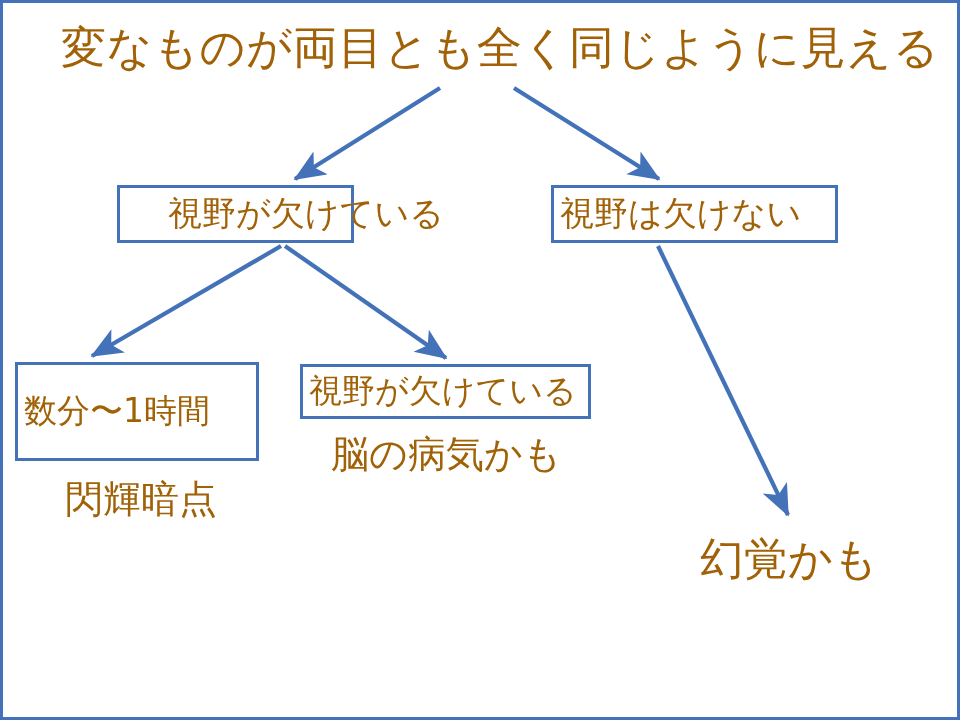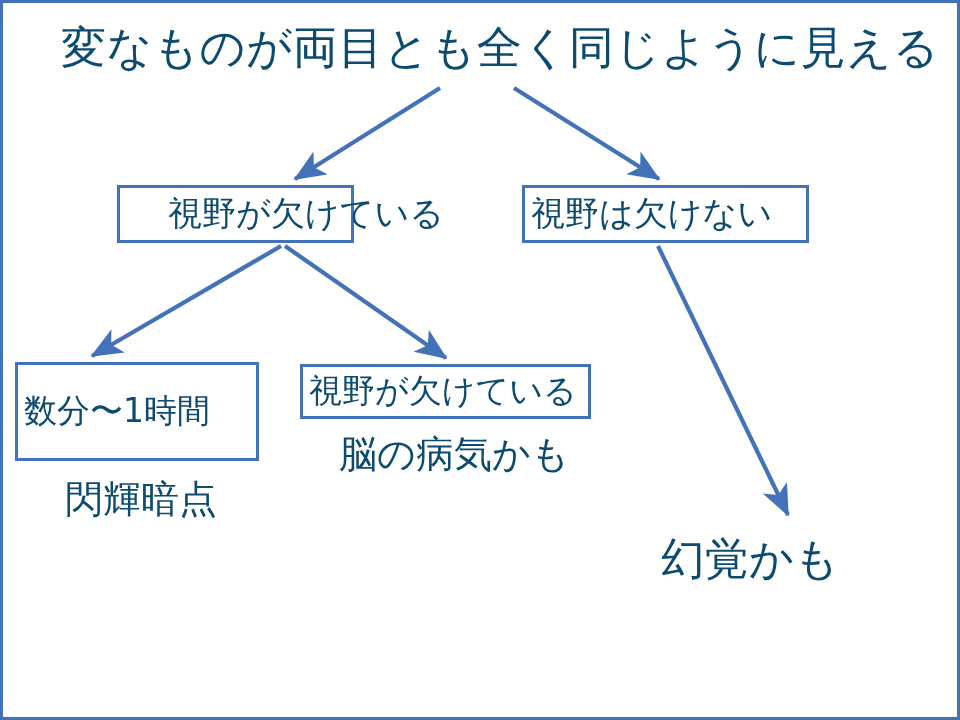--- a/index.html
+++ b/index.html
@@ -10,21 +10,21 @@
   }
   #slide {
     position: relative;
     width: 960px;
     height: 720px;
     background: #ffffff;
     box-sizing: border-box;
     border: 3px solid #4472b8;
     overflow: hidden;
     font-family: "DejaVu Sans", "Liberation Sans", sans-serif;
-    color: #0c4a6e;
+    color: #a16207;
   }
   #arrow-layer {
     position: absolute;
     left: 0;
     top: 0;
     width: 960px;
     height: 720px;
     pointer-events: none;
   }
   .node-box {
@@ -59,21 +59,21 @@
   }
   #box-field-defect {
     left: 114px;
     top: 182px;
     width: 237px;
     height: 58px;
     font-size: 34px;
     padding-left: 48px;
   }
   #box-field-intact {
-    left: 519px;
+    left: 548px;
     top: 182px;
     width: 287px;
     height: 58px;
     font-size: 34px;
     font-family: Liberation Serif, serif;
   }
   #box-duration-shape {
     left: 12px;
     top: 359px;
     width: 244px;
@@ -87,26 +87,26 @@
     height: 55px;
     font-size: 33px;
   }
   #label-scintillating {
     left: 24px;
     top: 477px;
     font-size: 38px;
     margin-left: 38px;
   }
   #label-brain-disease {
-    left: 336px;
+    left: 328px;
     top: 432px;
     font-size: 38px;
   }
   #label-hallucination {
-    left: 658px;
+    left: 697px;
     top: 533px;
     font-size: 44px;
   }
 </style>
 </head>
 <body>
 
 <div id="slide">
 
   <svg id="arrow-layer" viewBox="0 0 960 720" width="960" height="720" xmlns="http://www.w3.org/2000/svg">

